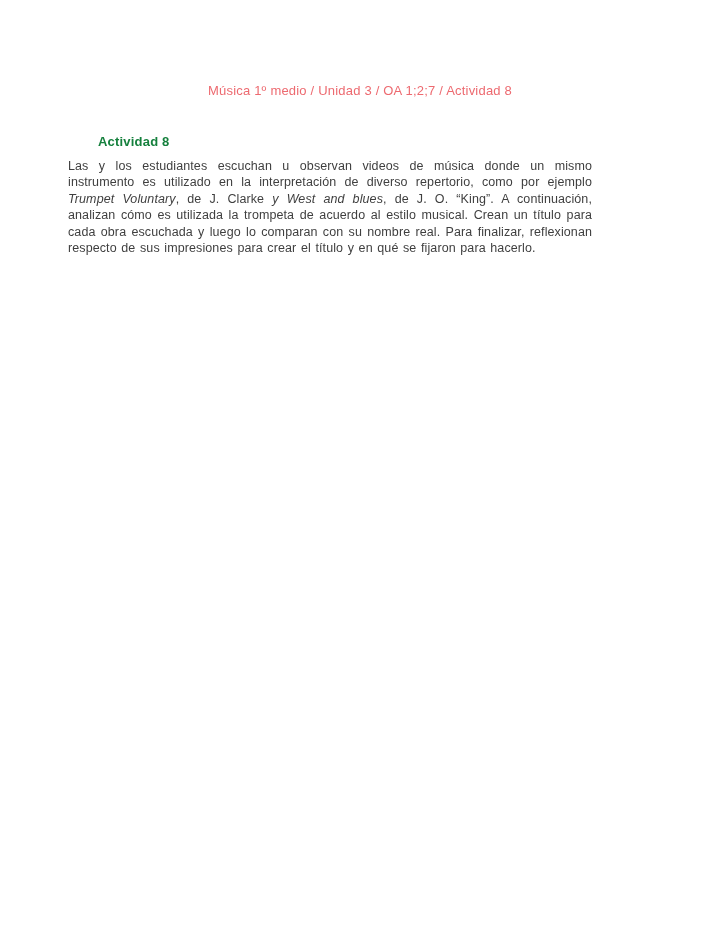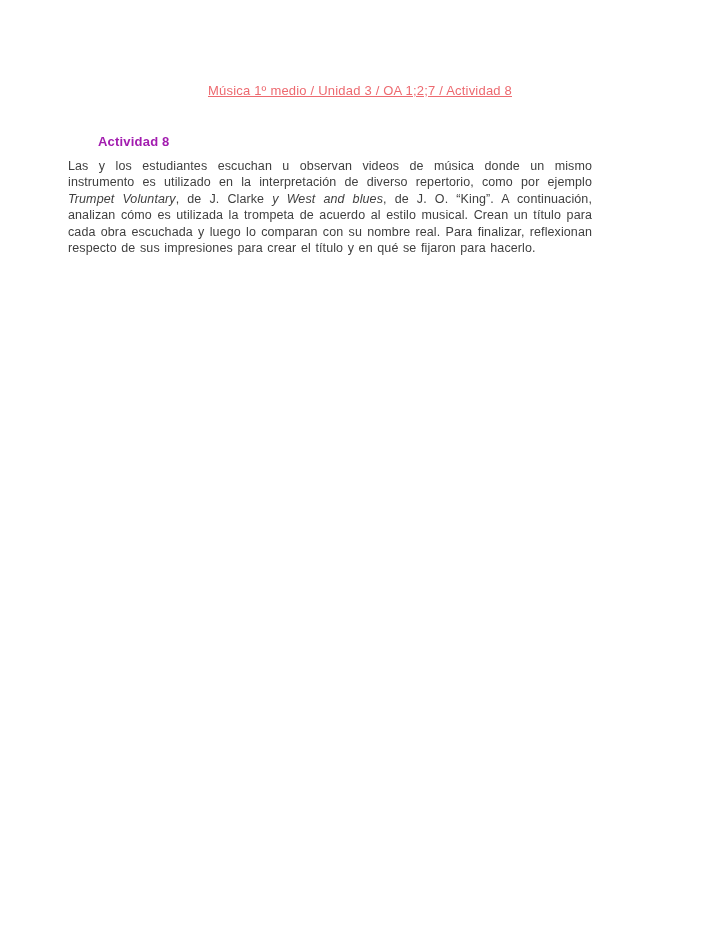--- a/index.html
+++ b/index.html
@@ -18,21 +18,20 @@
     font-family: "Liberation Sans", sans-serif;
     box-sizing: border-box;
     padding-top: 83px;
   }
   .breadcrumb {
     text-align: center;
     font-size: 13px;
     line-height: 15px;
     font-weight: 400;
     letter-spacing: 0.2px;
-    text-decoration: underline;
   }
   .activity-heading {
     margin: 36px 98px 0 98px;
     font-size: 13px;
     line-height: 15px;
     font-weight: 700;
     letter-spacing: 0.2px;
   }
   .activity-paragraph {
     margin: 9px 98px 0 68px;
@@ -46,16 +45,16 @@
   .activity-paragraph em {
     font-style: italic;
   }
 </style>
 </head>
 <body>
 
 <div class="page">
   <div class="breadcrumb" style="color: rgb(237, 106, 112);">Música 1º medio / Unidad 3 / OA 1;2;7 / Actividad 8</div>
 
-  <div class="activity-heading" style="color: #a21caf;">Actividad 8</div>
+  <div class="activity-heading" style="color: #15803d;">Actividad 8</div>
 
   <p class="activity-paragraph" style="color: rgb(63, 63, 63);"><span>Las y los estudiantes escuchan u observan videos de música donde un mismo instrumento es utilizado en la interpretación de diverso repertorio, como por ejemplo </span><em>Trumpet Voluntary</em><span>, de J. Clarke </span><em>y West and blues</em><span>, de J. O. “King”. A continuación, analizan cómo es utilizada la trompeta de acuerdo al estilo musical. Crean un título para cada obra escuchada y luego lo comparan con su nombre real. Para finalizar, reflexionan respecto de sus impresiones para crear el título y en qué se fijaron para hacerlo.</span></p>
 </div>
 
 </body></html>

